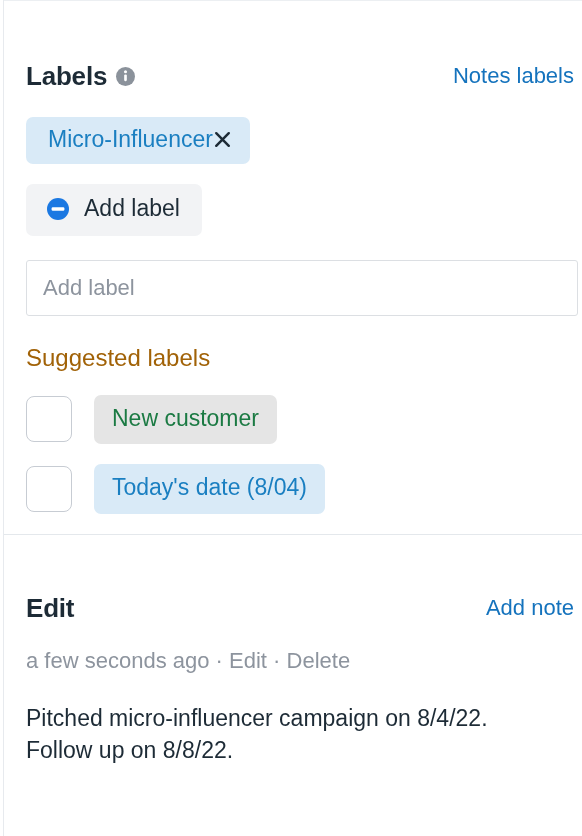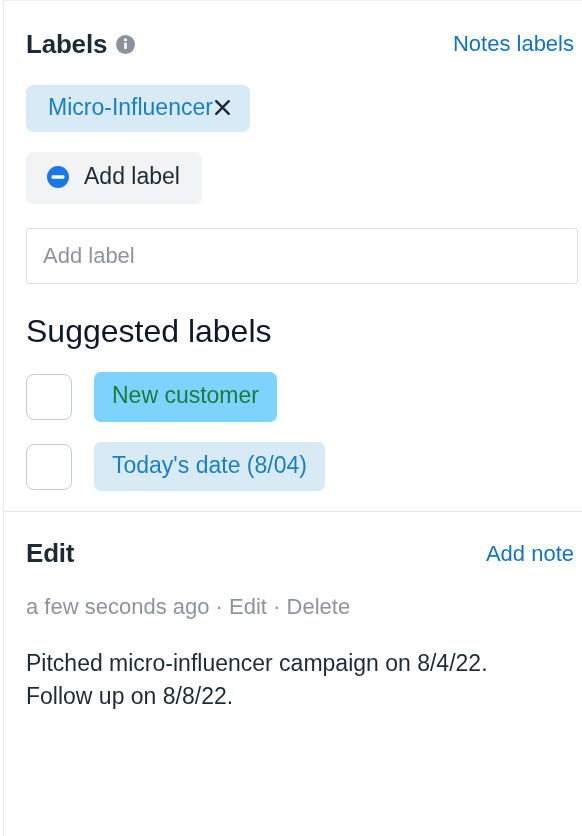--- a/index.html
+++ b/index.html
@@ -38,20 +38,21 @@
   
   .labels-section {
     padding: 30px 4px 0 26px;
   }
 
   .section-head {
     display: flex;
     align-items: center;
     justify-content: space-between;
     padding-right: 4px;
+    margin-top: 32px;
   }
   .section-title-wrap {
     display: flex;
     align-items: center;
     gap: 9px;
   }
   .section-title {
     font-size: 26px;
     font-weight: bold;
     color: #1d2b36;
@@ -135,22 +136,22 @@
     padding: 0 16px;
     font-family: inherit;
     font-size: 22px;
     color: #1d2b36;
     outline: none;
   }
   .label-input::placeholder { color: #8d949e; }
 
   .suggested-title {
     margin-top: 28px;
-    font-size: 32px;
-    color: #0f172a;
+    font-size: 24px;
+    color: #a16207;
     line-height: 1.2;
   }
 
   .suggest-list { margin-top: 22px; }
   .suggest-row {
     display: flex;
     align-items: center;
     gap: 22px;
     margin-bottom: 20px;
   }
@@ -168,21 +169,21 @@
     align-items: center;
     border-radius: 7px;
     padding: 10px 18px 12px 18px;
     cursor: pointer;
   }
   .suggest-chip-text {
     font-size: 23px;
     line-height: 1.2;
     white-space: nowrap;
   }
-  .chip-green { background: #7dd3fc; }
+  .chip-green { background: #e5e5e5; }
   .chip-green .suggest-chip-text { color: #1b7a43; }
   .chip-blue { background: #d9eaf7; }
   .chip-blue .suggest-chip-text { color: #1a7fc1; text-align: center; }
 
   
   .divider {
     margin-top: 18px;
     margin-left: 4px;
     height: 1px;
     background: #e4e8ec;

